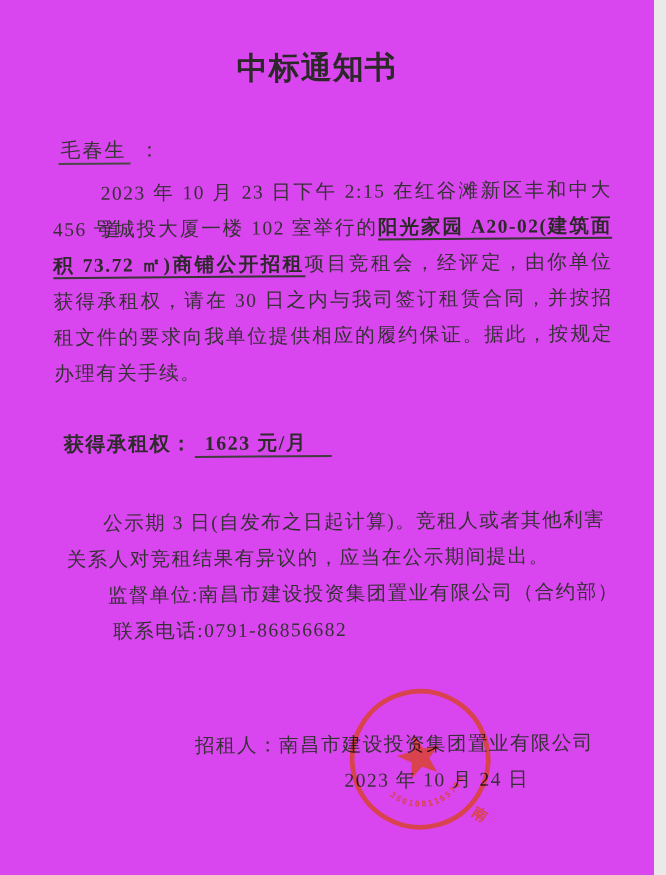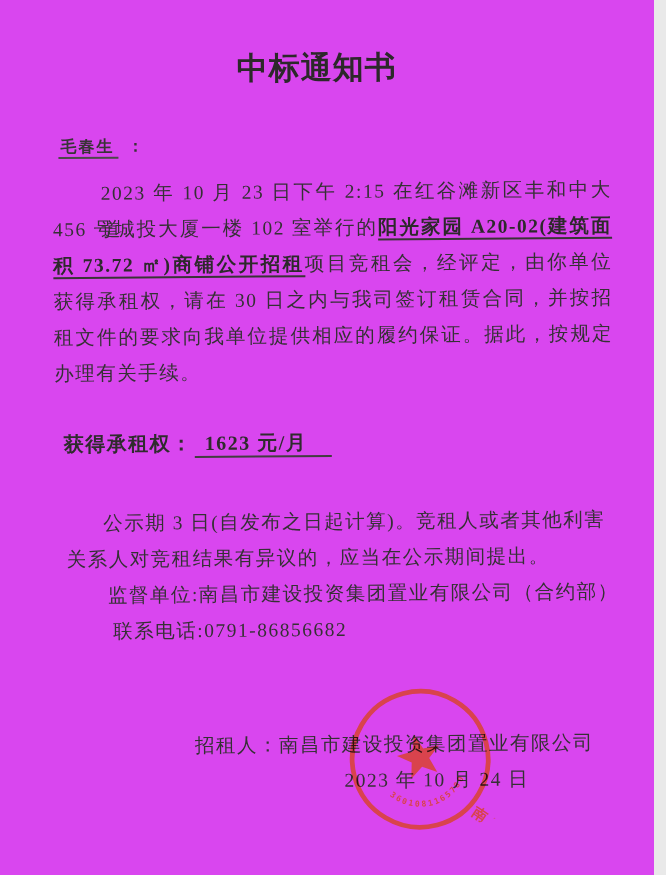--- a/index.html
+++ b/index.html
@@ -17,21 +17,21 @@
     transform:rotate(-0.45deg);
     transform-origin:50% 55%;
   }
   .title{
     position:absolute;left:0;top:47px;width:640px;
     text-align:center;font-size:31px;font-weight:700;
     letter-spacing:1px;color:#2c282a;
   }
   .recipient{
     position:absolute;left:61px;top:135px;
-    font-size:16px;font-weight:700;letter-spacing:2px;color:#383436;
+    font-size:20px;font-weight:400;letter-spacing:2px;color:#383436;
   }
   .recipient .name{
     border-bottom:2px solid #4c4849;
     padding:0 4px 2px 2px;
   }
   .recipient .colon{margin-left:9px;}
   .para{
     position:absolute;left:55px;width:559px;
     font-size:19.5px;line-height:36px;letter-spacing:1.5px;
     color:#353134;

